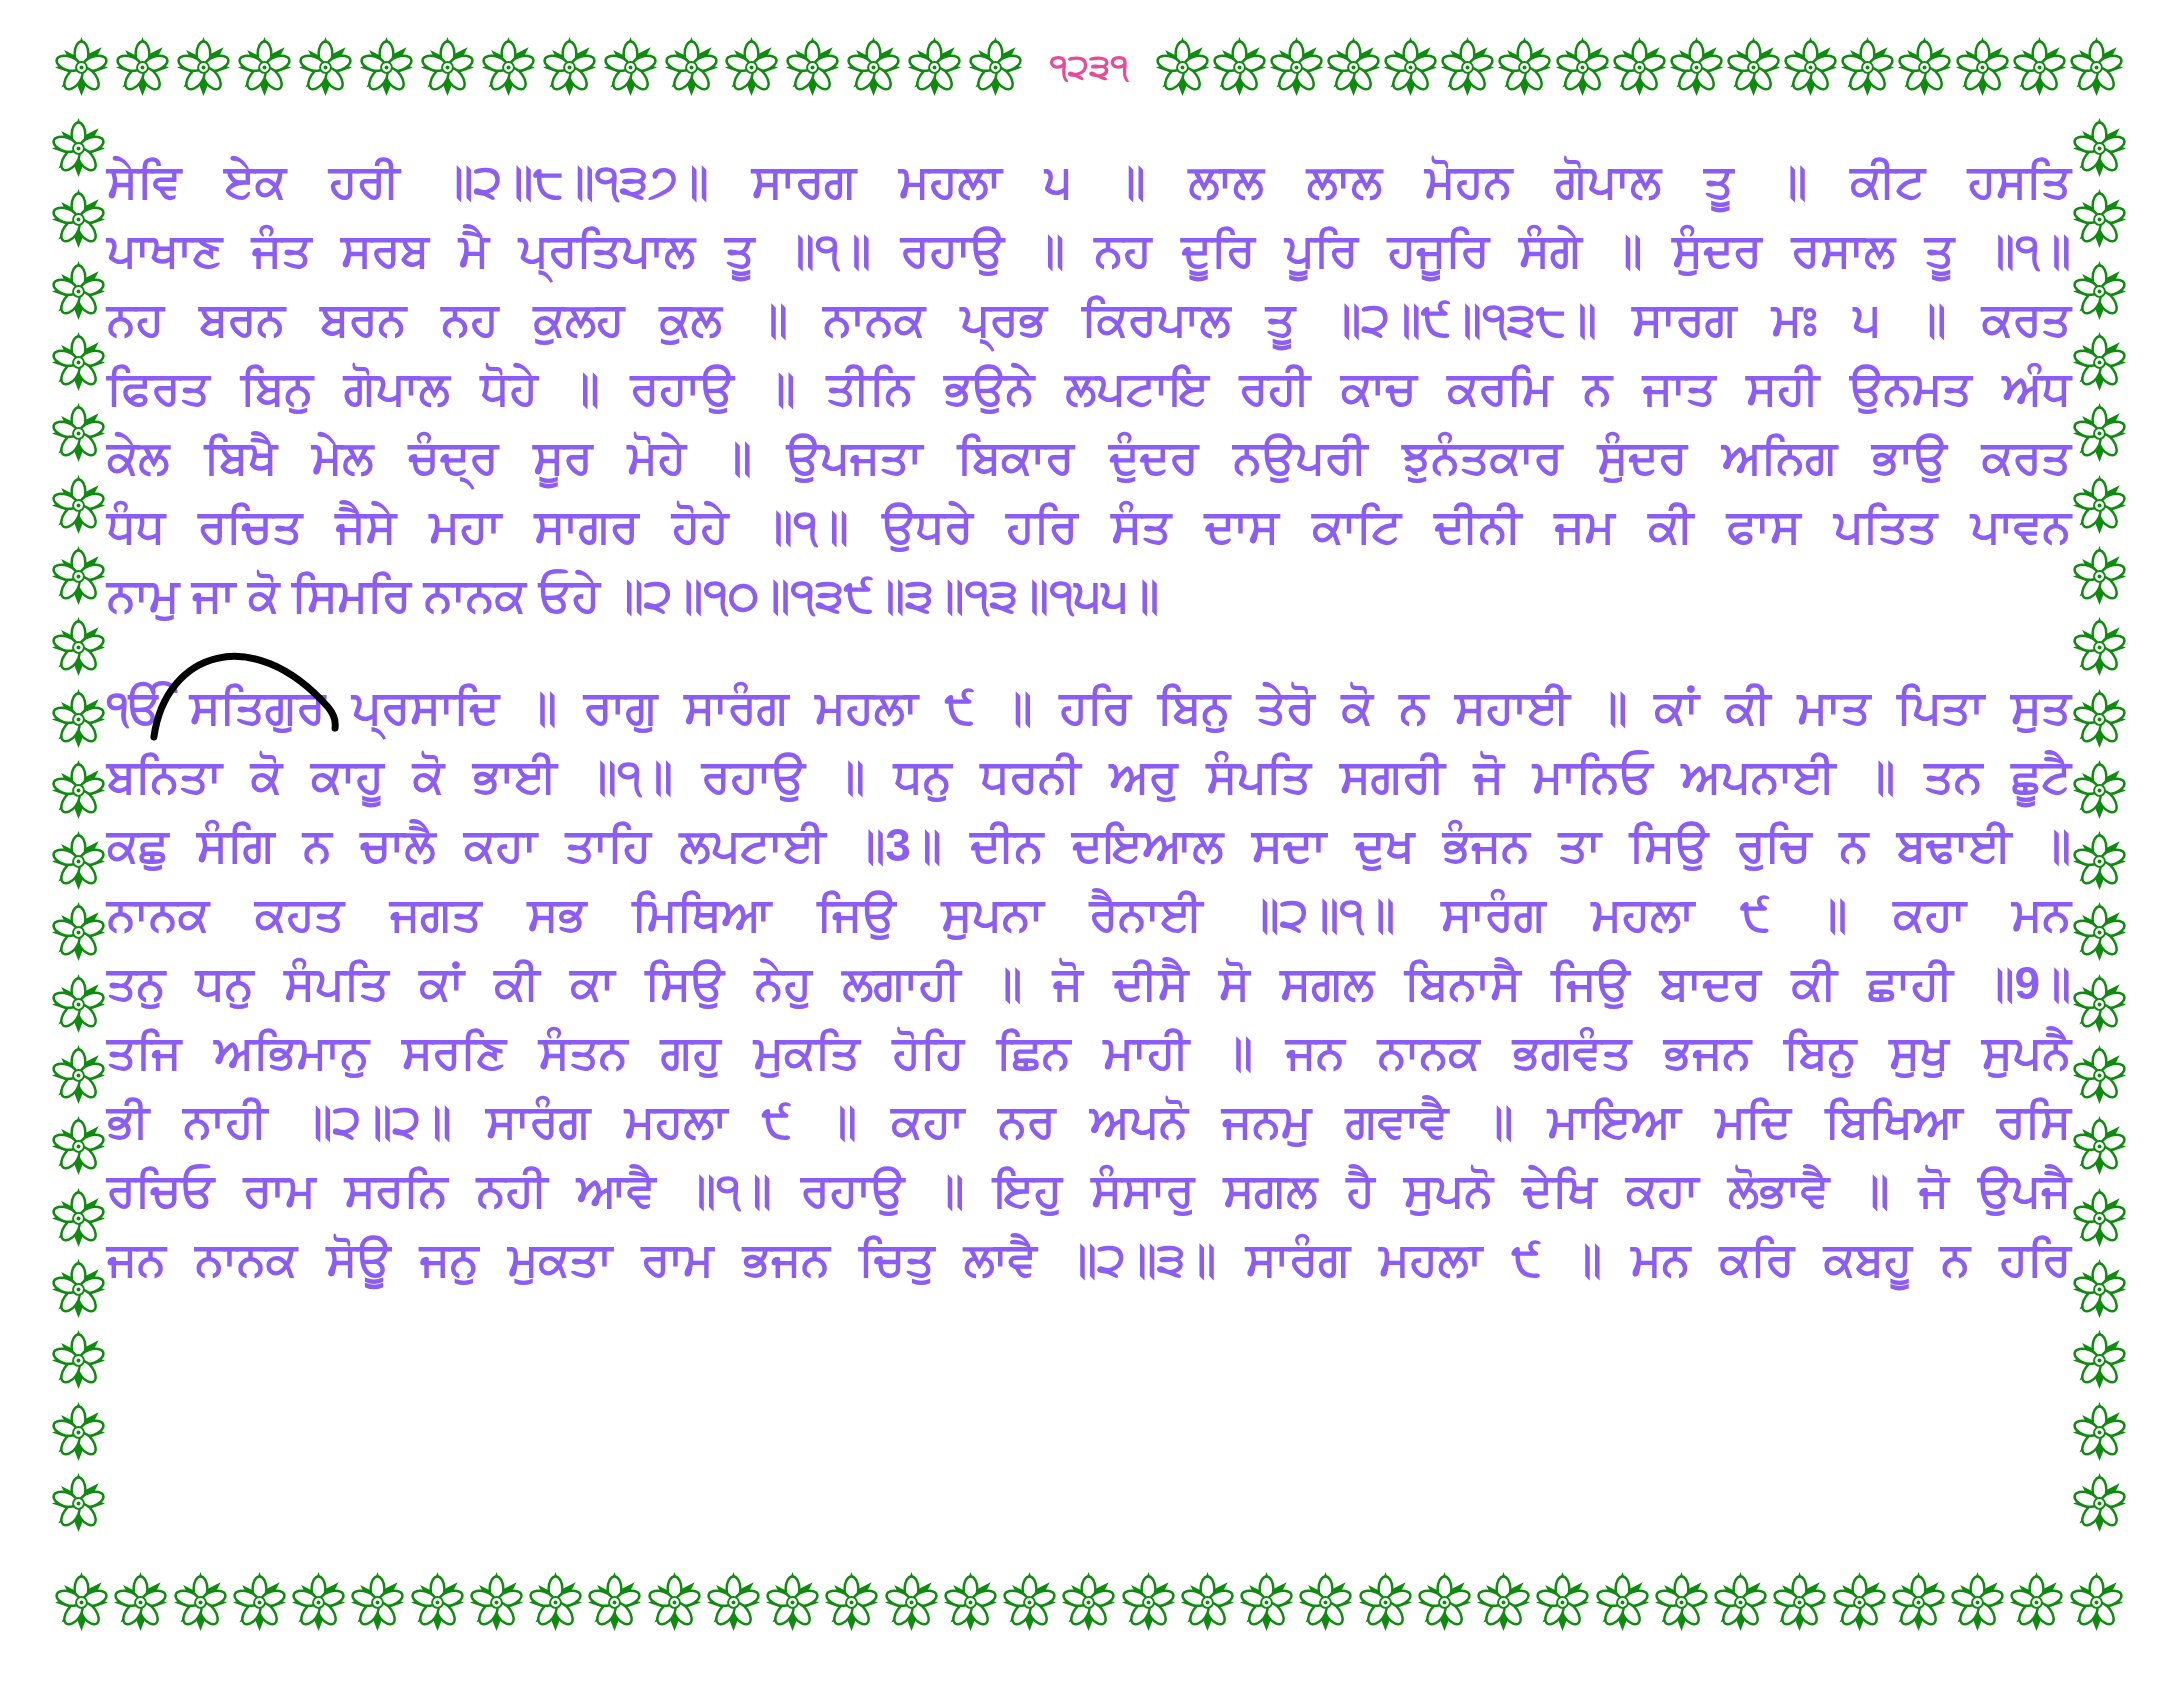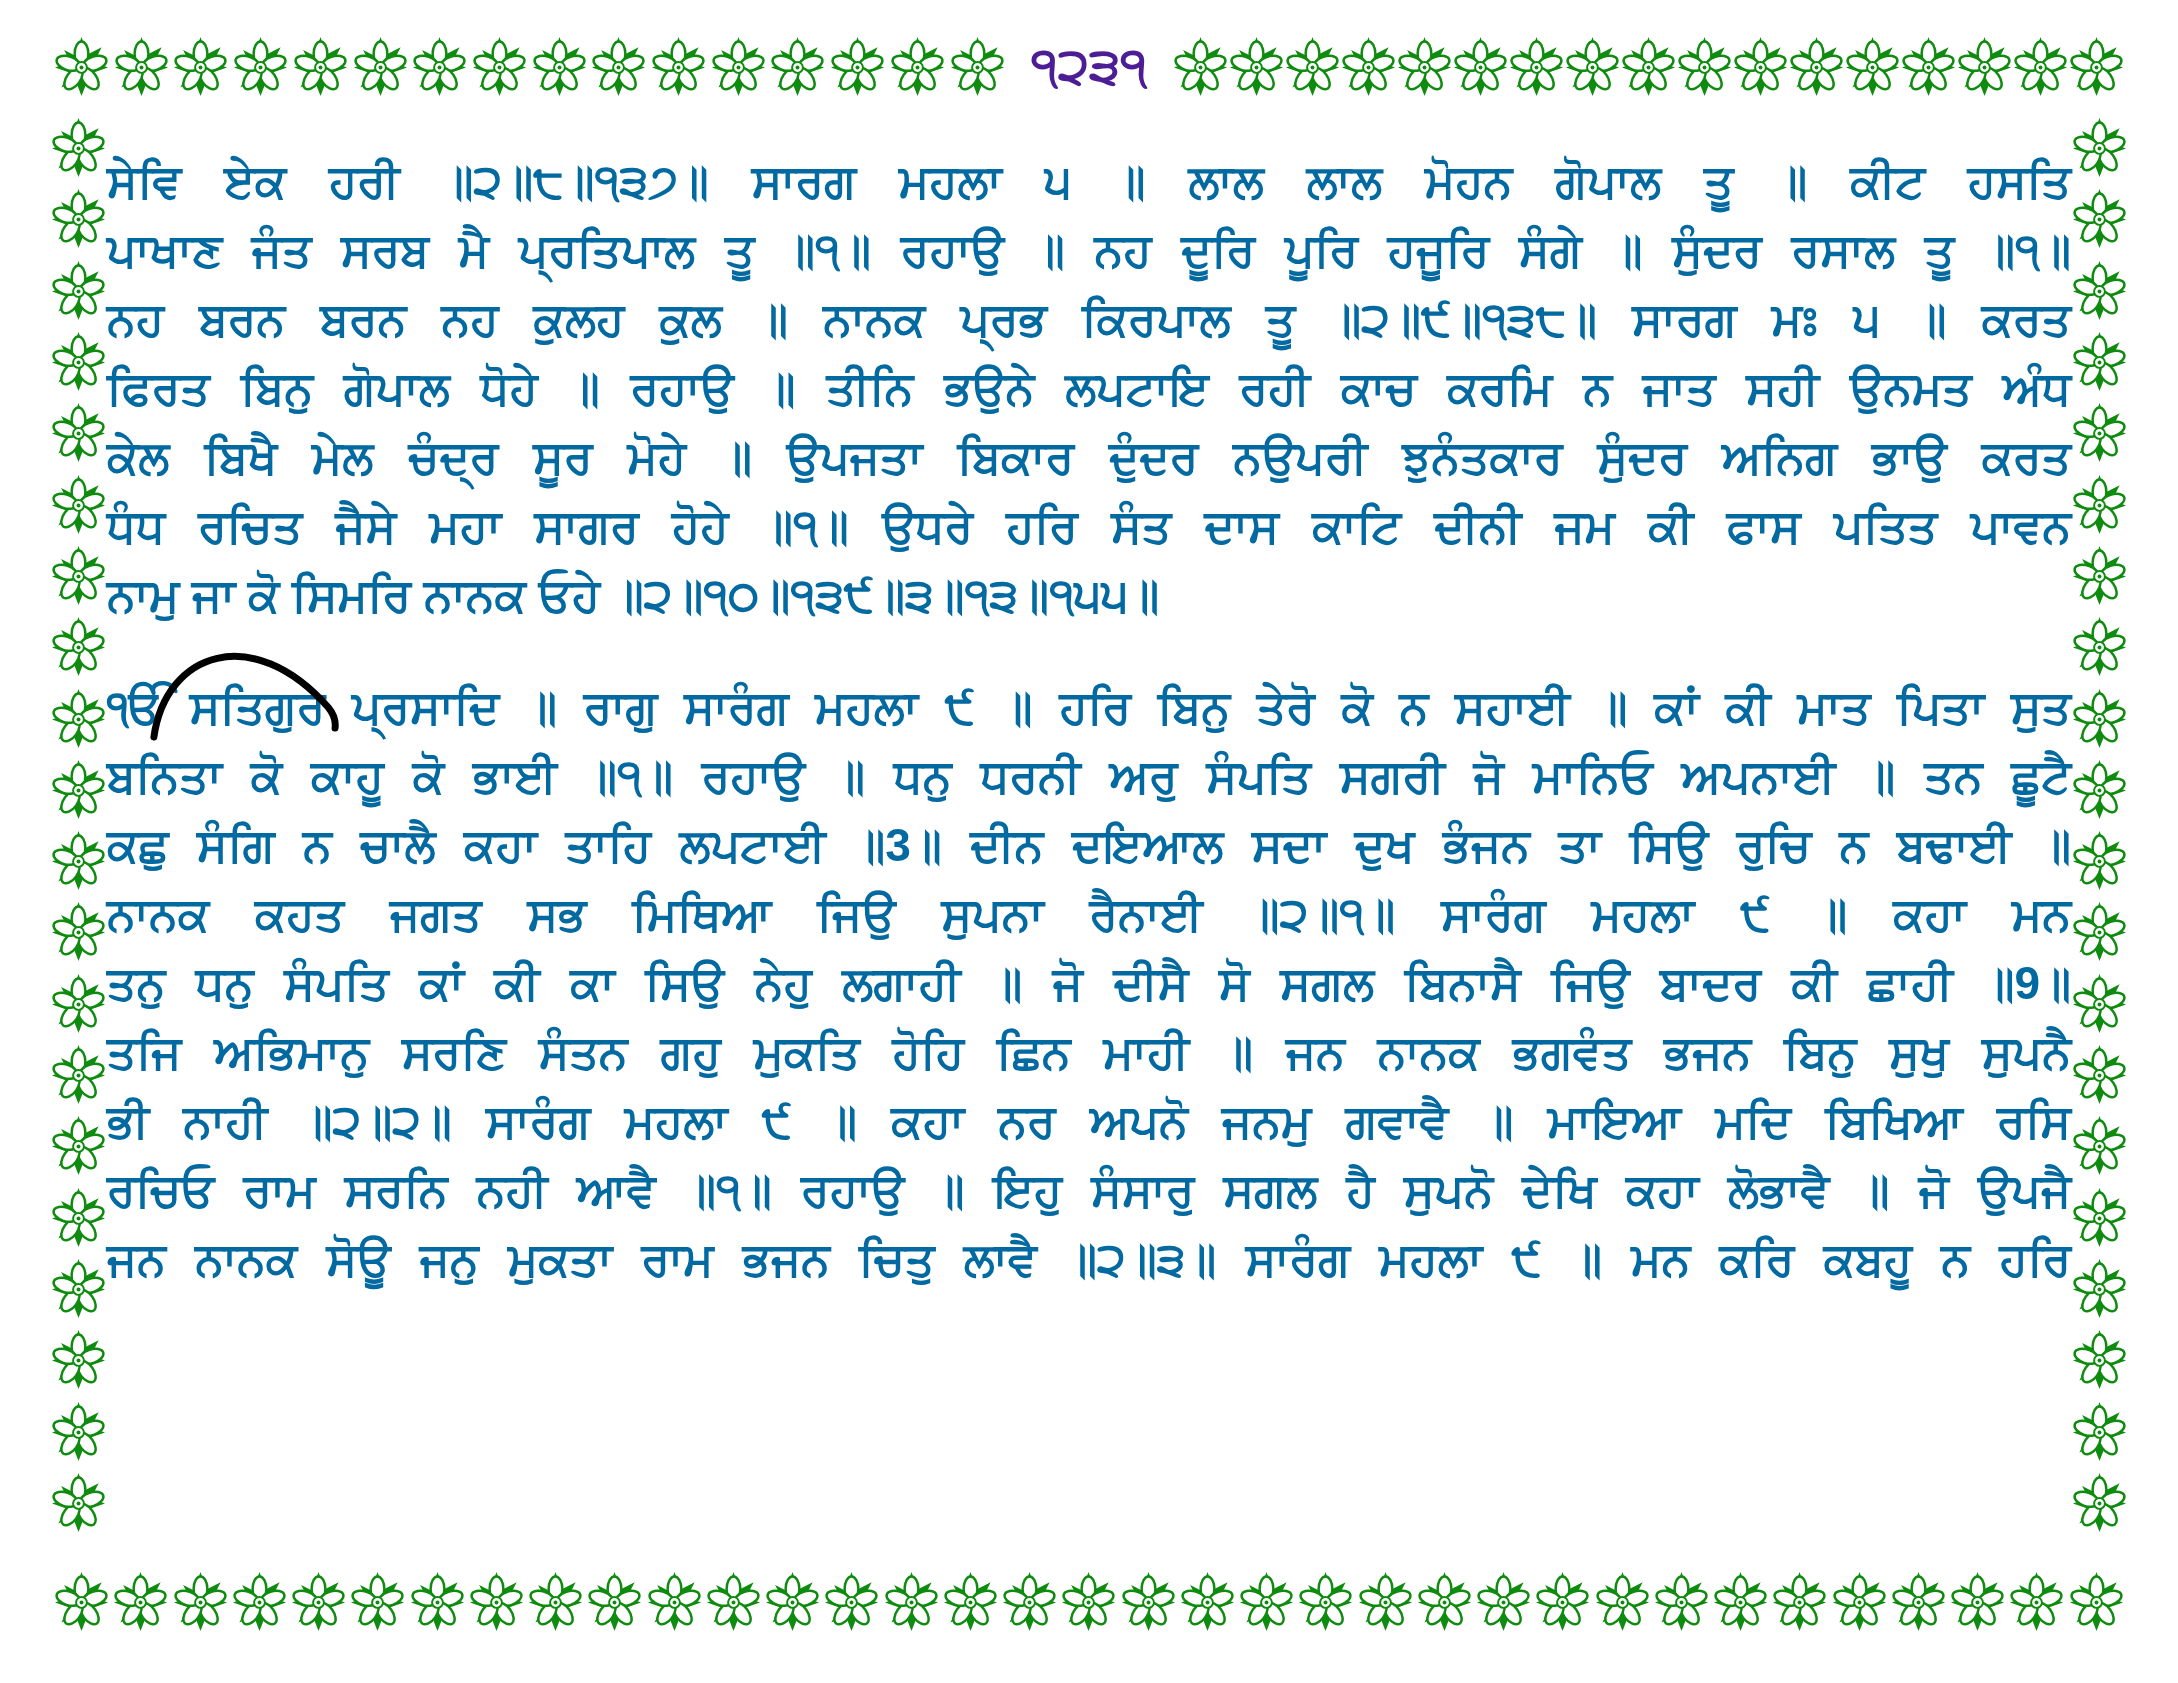--- a/index.html
+++ b/index.html
@@ -32,23 +32,23 @@
   }
   .flower-run {
     flex: 1;
     display: flex;
     justify-content: space-between;
     align-items: center;
   }
   .page-number {
     flex: 0 0 auto;
     margin: 0 26px;
-    font-size: 50px;
+    font-size: 34px;
     font-weight: bold;
-    color: #4c1d95;
+    color: #ec4899;
     line-height: 61px;
   }
   .border-bottom {
     position: absolute;
     bottom: 51px;
     left: 54px;
     right: 54px;
     display: flex;
     justify-content: space-between;
     align-items: center;
@@ -65,21 +65,21 @@
   }
   .border-left  { left: 50px; }
   .border-right { right: 50px; }
 
   
   .scripture {
     position: absolute;
     left: 107px;
     right: 107px;
     top: 147px;
-    color: #0369a1;
+    color: #8b5cf6;
   }
   .para { margin: 0; padding: 0; }
   .para2 { margin-top: 43px; }
   .line {
     height: 69px;
     line-height: 69px;
     font-size: 46px;
     font-weight: bold;
     text-align: justify;
     text-align-last: justify;

